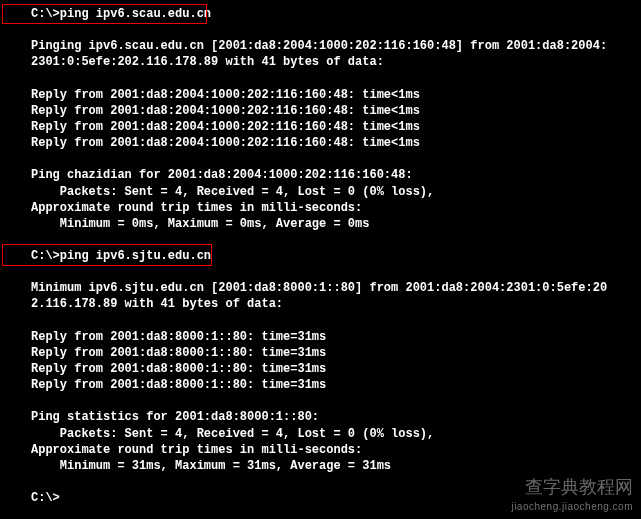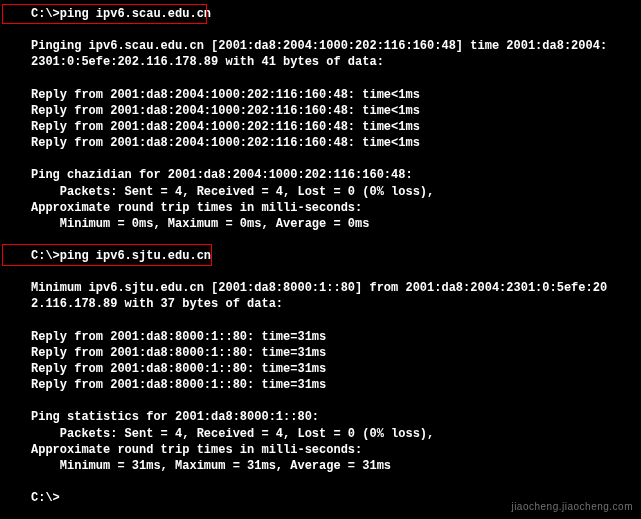--- a/index.html
+++ b/index.html
@@ -64,47 +64,48 @@
     }
   </style>
 </head>
 <body>
 
 <div class="highlight-box box1"></div>
 <div class="highlight-box box2"></div>
 
 <div class="line">C:\&gt;ping ipv6.scau.edu.cn</div>
 <div class="blank"></div>
-<div class="line">Pinging ipv6.scau.edu.cn [2001:da8:2004:1000:202:116:160:48] time 2001:da8:2004:</div>
+<div class="line">Pinging ipv6.scau.edu.cn [2001:da8:2004:1000:202:116:160:48] from 2001:da8:2004:</div>
 <div class="line">2301:0:5efe:202.116.178.89 with 41 bytes of data:</div>
 <div class="blank"></div>
 <div class="line">Reply from 2001:da8:2004:1000:202:116:160:48: time&lt;1ms</div>
 <div class="line">Reply from 2001:da8:2004:1000:202:116:160:48: time&lt;1ms</div>
 <div class="line">Reply from 2001:da8:2004:1000:202:116:160:48: time&lt;1ms</div>
 <div class="line">Reply from 2001:da8:2004:1000:202:116:160:48: time&lt;1ms</div>
 <div class="blank"></div>
 <div class="line">Ping chazidian for 2001:da8:2004:1000:202:116:160:48:</div>
 <div class="line">    Packets: Sent = 4, Received = 4, Lost = 0 (0% loss),</div>
 <div class="line">Approximate round trip times in milli-seconds:</div>
 <div class="line">    Minimum = 0ms, Maximum = 0ms, Average = 0ms</div>
 <div class="blank"></div>
 
 <div class="line">C:\&gt;ping ipv6.sjtu.edu.cn</div>
 <div class="blank"></div>
 <div class="line">Minimum ipv6.sjtu.edu.cn [2001:da8:8000:1::80] from 2001:da8:2004:2301:0:5efe:20</div>
-<div class="line">2.116.178.89 with 37 bytes of data:</div>
+<div class="line">2.116.178.89 with 41 bytes of data:</div>
 <div class="blank"></div>
 <div class="line">Reply from 2001:da8:8000:1::80: time=31ms</div>
 <div class="line">Reply from 2001:da8:8000:1::80: time=31ms</div>
 <div class="line">Reply from 2001:da8:8000:1::80: time=31ms</div>
 <div class="line">Reply from 2001:da8:8000:1::80: time=31ms</div>
 <div class="blank"></div>
 <div class="line">Ping statistics for 2001:da8:8000:1::80:</div>
 <div class="line">    Packets: Sent = 4, Received = 4, Lost = 0 (0% loss),</div>
 <div class="line">Approximate round trip times in milli-seconds:</div>
 <div class="line">    Minimum = 31ms, Maximum = 31ms, Average = 31ms</div>
 <div class="blank"></div>
 
 <div class="line">C:\&gt;</div>
 
 <div class="watermark">
+  <div class="wm-main">查字典教程网</div>
   <div class="wm-sub">jiaocheng.jiaocheng.com</div>
 </div>
 
 </body></html>

